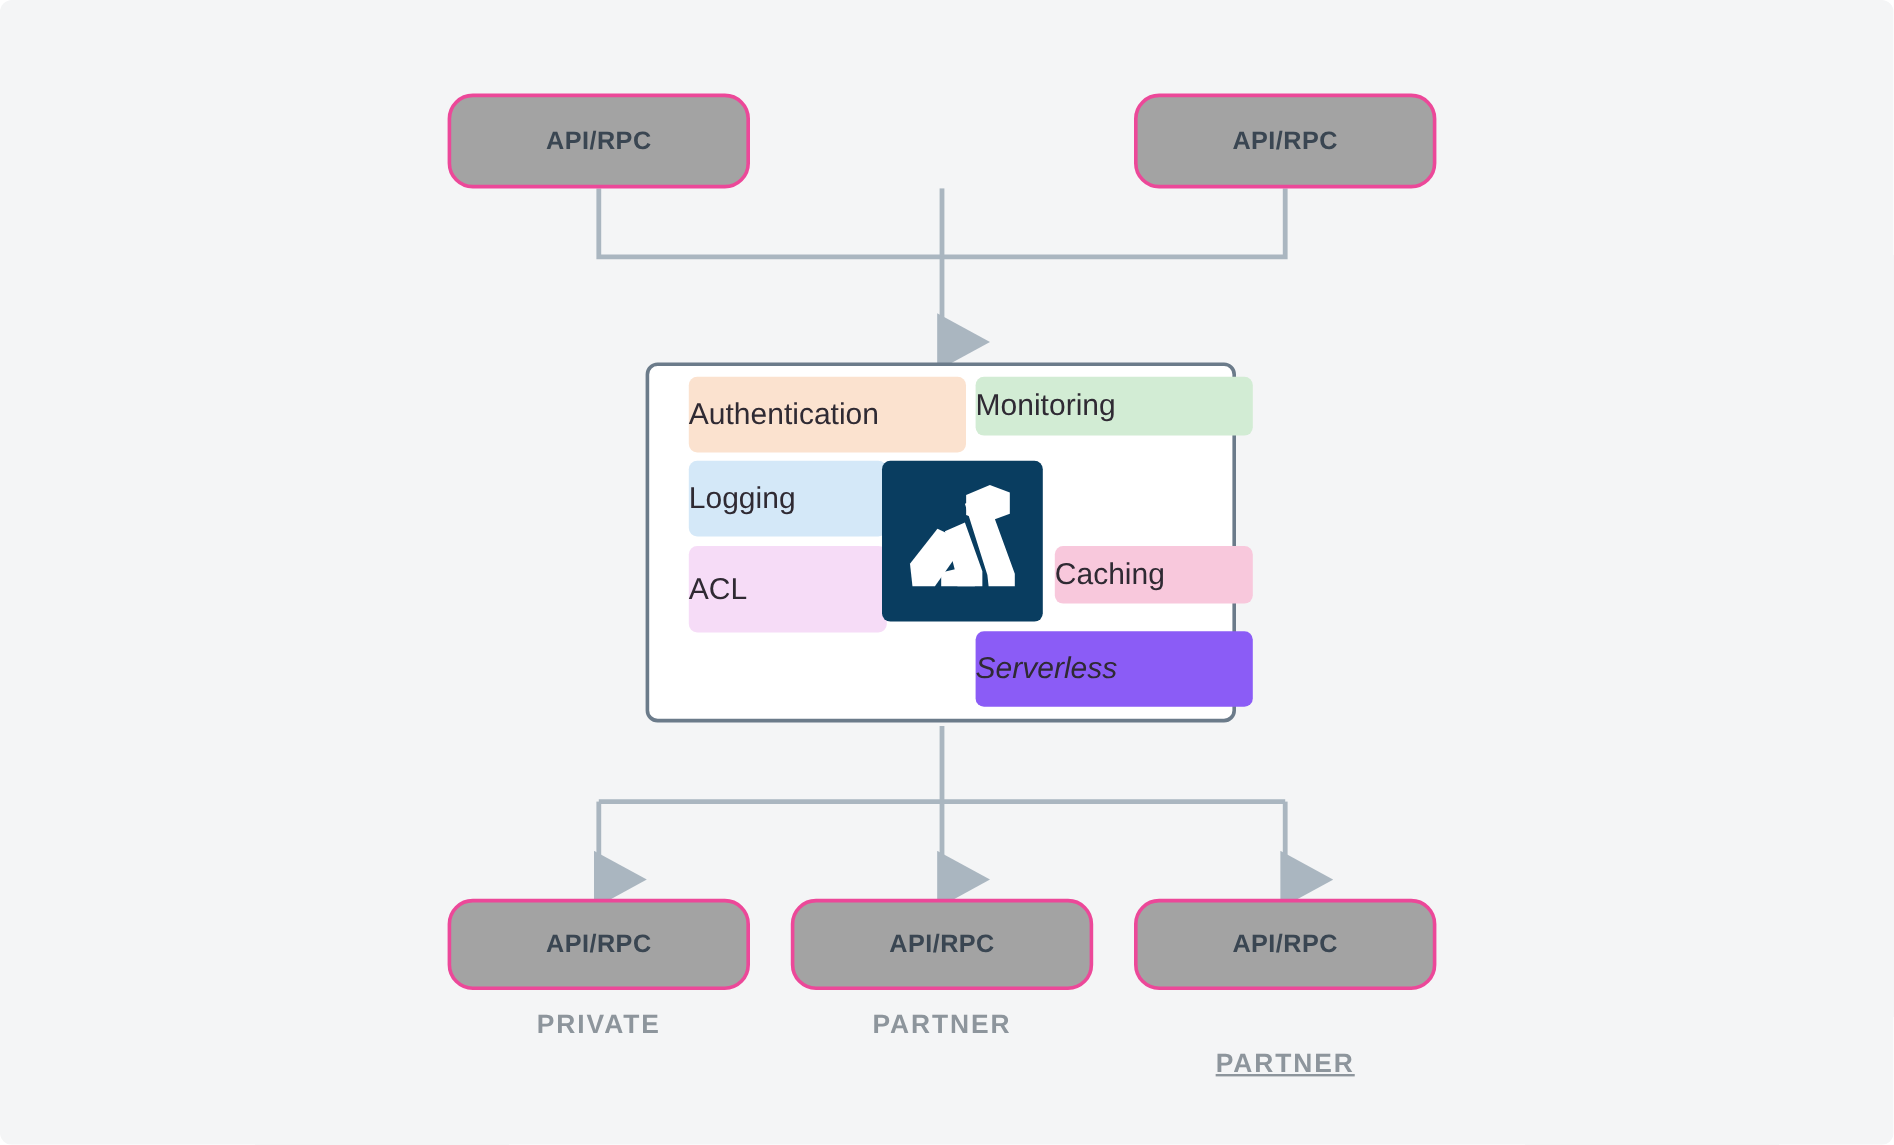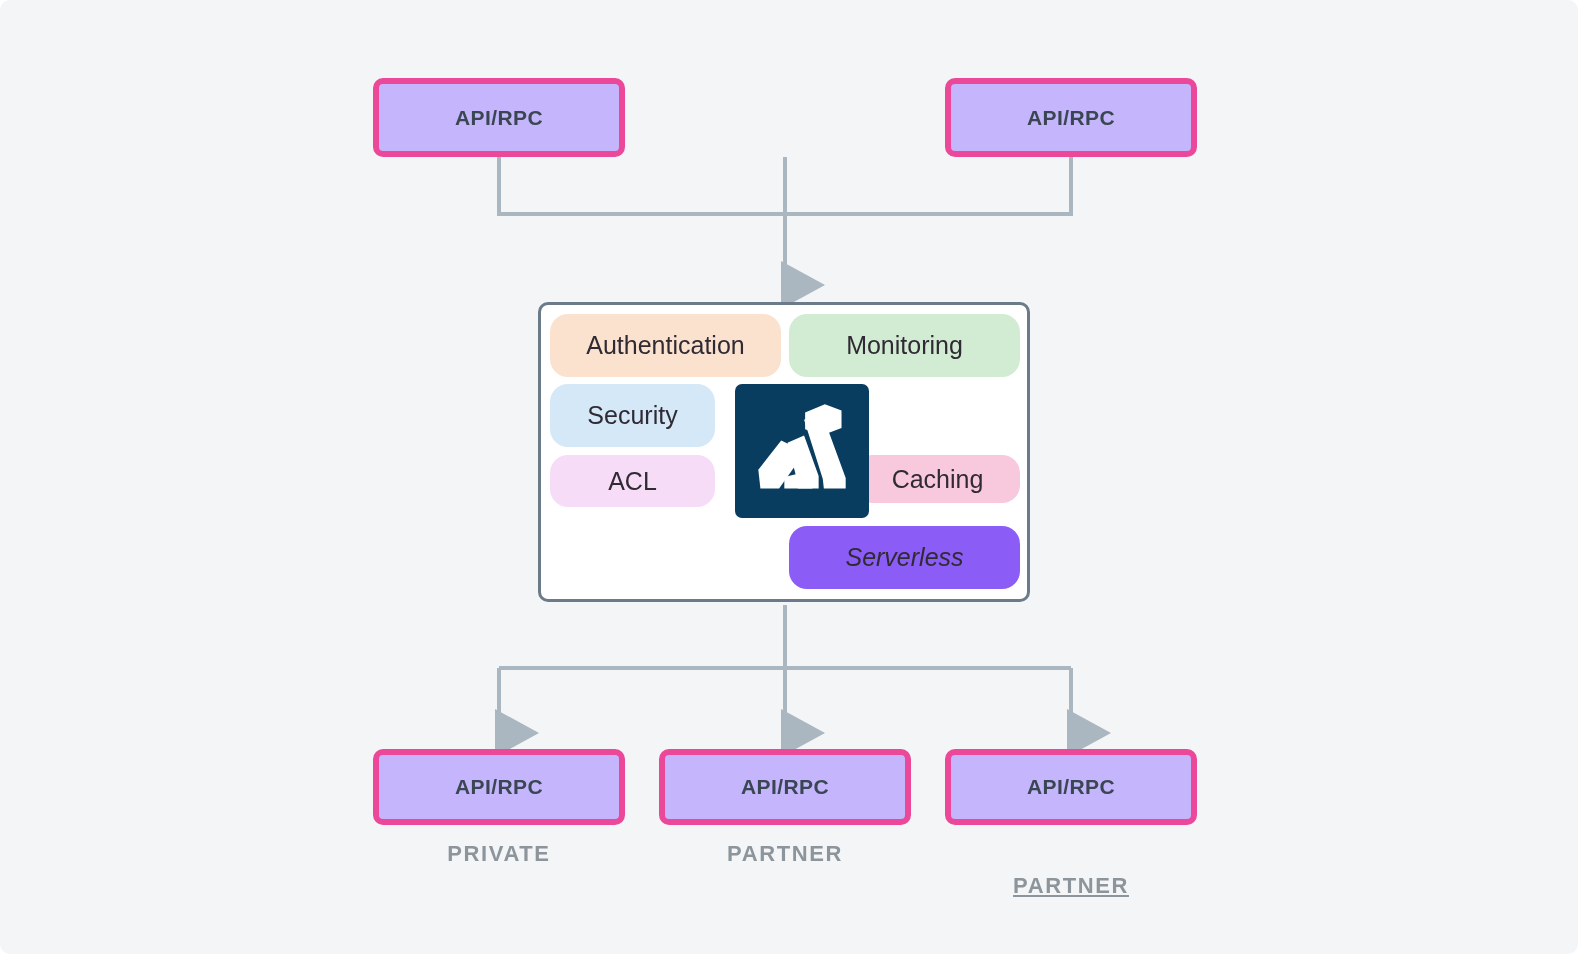--- a/index.html
+++ b/index.html
@@ -20,23 +20,23 @@
     height: 954px;
     background: #f4f5f6;
     border-radius: 10px;
     box-sizing: border-box;
     overflow: hidden;
   }
 
   
   .node {
     position: absolute;
-    background: #c4b5fd;
-    border: 6px solid #ec4899;
-    border-radius: 10px;
+    background: #a3a3a3;
+    border: 3px solid #ec4899;
+    border-radius: 21px;
     display: flex;
     align-items: center;
     justify-content: center;
     box-sizing: border-box;
   }
   .node-label {
     font-size: 21px;
     font-weight: bold;
     color: #3a4652;
     letter-spacing: 0.4px;
@@ -66,39 +66,39 @@
     box-sizing: border-box;
     padding: 9px;
   }
   #gateway-grid {
     position: relative;
     width: 100%;
     height: 100%;
   }
   .tile {
     position: absolute;
-    border-radius: 18px;
+    border-radius: 7px;
     display: flex;
     align-items: center;
-    justify-content: center;
-    box-sizing: border-box;
+    box-sizing: border-box;
+    margin-left: 24px;
   }
   .tile-label {
     font-size: 25px;
     color: #2f2a33;
     font-weight: normal;
     white-space: nowrap;
   }
 
   
   .t-auth      { left: 0px;   top: 0px;   width: 231px; height: 63px; }
-  .t-monitor   { left: 239px; top: 0px;   width: 231px; height: 63px; }
+  .t-monitor   { left: 239px; top: 0px;   width: 231px; height: 49px; }
   .t-logging   { left: 0px;   top: 70px;  width: 165px; height: 63px; }
   .t-security  { left: 305px; top: 70px;  width: 165px; height: 63px; }
-  .t-acl       { left: 0px;   top: 141px; width: 165px; height: 52px; }
+  .t-acl       { left: 0px;   top: 141px; width: 165px; height: 72px; }
   .t-caching   { left: 305px; top: 141px; width: 165px; height: 48px; }
   .t-rate      { left: 0px;   top: 212px; width: 231px; height: 63px; }
   .t-server    { left: 239px; top: 212px; width: 231px; height: 63px; }
 
   
   #logo-tile {
     position: absolute;
     left: 185px;
     top: 70px;
     width: 134px;
@@ -162,21 +162,21 @@
 
       <div class="tile t-auth" style="background: rgb(251, 226, 207);">
         <span class="tile-label">Authentication</span>
       </div>
 
       <div class="tile t-monitor" style="background: rgb(210, 236, 212);">
         <span class="tile-label">Monitoring</span>
       </div>
 
       <div class="tile t-logging" style="background: rgb(212, 232, 248);">
-        <span class="tile-label">Security</span>
+        <span class="tile-label">Logging</span>
       </div>
 
 
       <div class="tile t-acl" style="background: rgb(246, 220, 247);">
         <span class="tile-label">ACL</span>
       </div>
 
       <div class="tile t-caching" style="background: rgb(248, 200, 220);">
         <span class="tile-label">Caching</span>
       </div>

